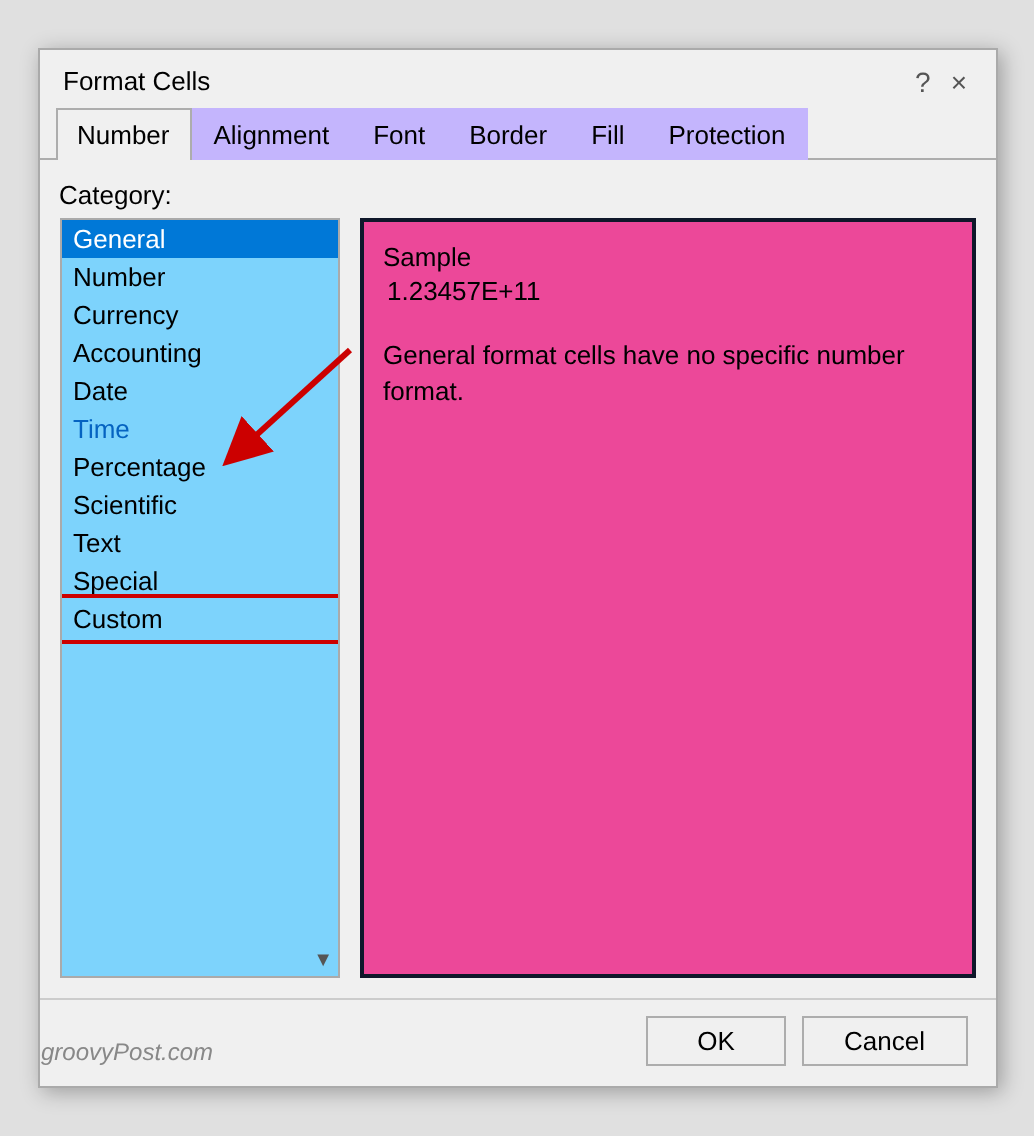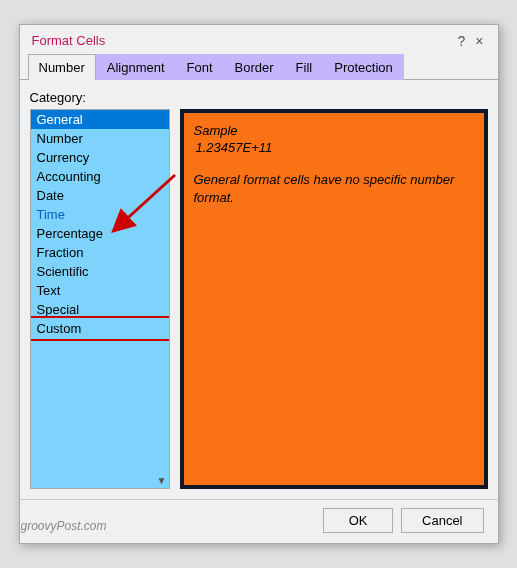--- a/index.html
+++ b/index.html
@@ -26,21 +26,21 @@
       background: #f0f0f0;
       padding: 8px 12px 4px 12px;
       display: flex;
       justify-content: space-between;
       align-items: center;
       border-bottom: none;
     }
     .title-bar-left {
       font-size: 13px;
       font-weight: normal;
-      color: #be185d;
+      color: #000000;
     }
     .title-bar-icons {
       display: flex;
       gap: 6px;
       align-items: center;
     }
     .title-btn {
       background: none;
       border: none;
       cursor: pointer;
@@ -110,26 +110,25 @@
     }
     .category-list li.selected {
       background: #0078d7;
       color: #fff;
     }
     .category-list li.time-item {
       color: #0563c1;
     }
     .right-panel {
       flex: 1;
-      background: #f97316;
-      border: 4px solid #0f172a;
+      background: #ec4899;
+      border: 2px solid #0f172a;
       padding: 10px;
       display: flex;
       flex-direction: column;
-      font-style: italic;
     }
     .sample-section {
       margin-bottom: 8px;
     }
     .sample-label {
       font-size: 13px;
       color: #000;
       margin-bottom: 2px;
     }
     .sample-value {
@@ -218,21 +217,20 @@
 
       <div class="category-panel">
         <ul class="category-list" id="category-list">
             <li class="selected">General</li>
             <li>Number</li>
             <li>Currency</li>
             <li>Accounting</li>
             <li>Date</li>
             <li class="time-item">Time</li>
             <li>Percentage</li>
-            <li>Fraction</li>
             <li>Scientific</li>
             <li>Text</li>
             <li>Special</li>
             <li class="custom-highlight">Custom</li>
           </ul>
         <span class="scrolldown-arrow">▼</span>
       </div>
 
       <div class="right-panel">
         <div class="sample-section">

